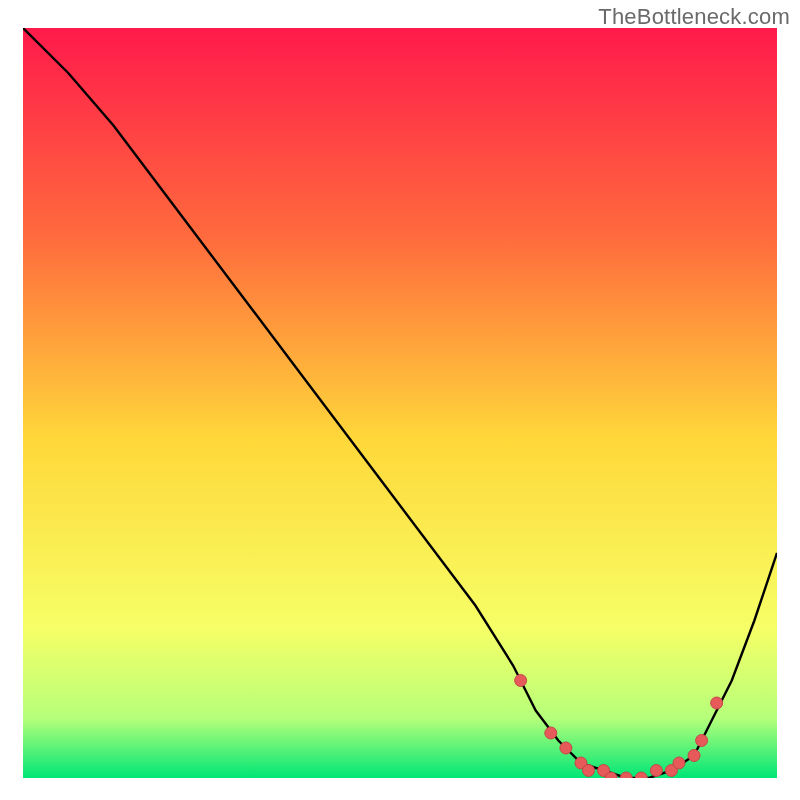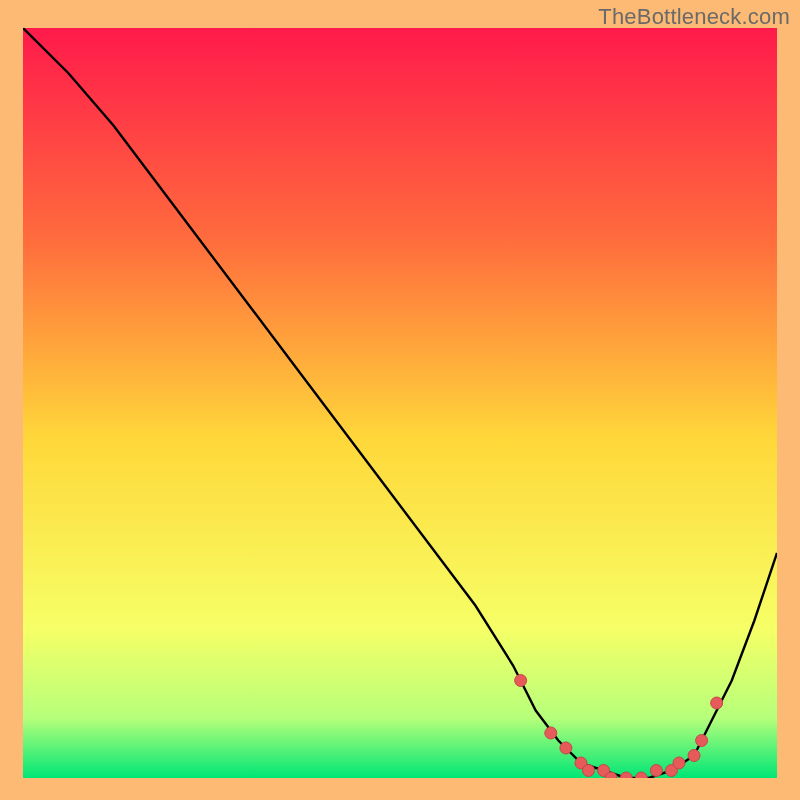--- a/index.html
+++ b/index.html
@@ -8,21 +8,21 @@
     width: 800px;
     height: 800px;
     background: #000;
     overflow: hidden;
     font-family: Arial, Helvetica, sans-serif;
   }
   .frame {
     position: relative;
     width: 800px;
     height: 800px;
-    background: #fdba74;
+    background: #ffffff;
   }
   .attribution {
     position: absolute;
     top: 4px;
     right: 10px;
     color: #6a6a6a;
     font-size: 22px;
     font-weight: 500;
     letter-spacing: 0.2px;
   }

